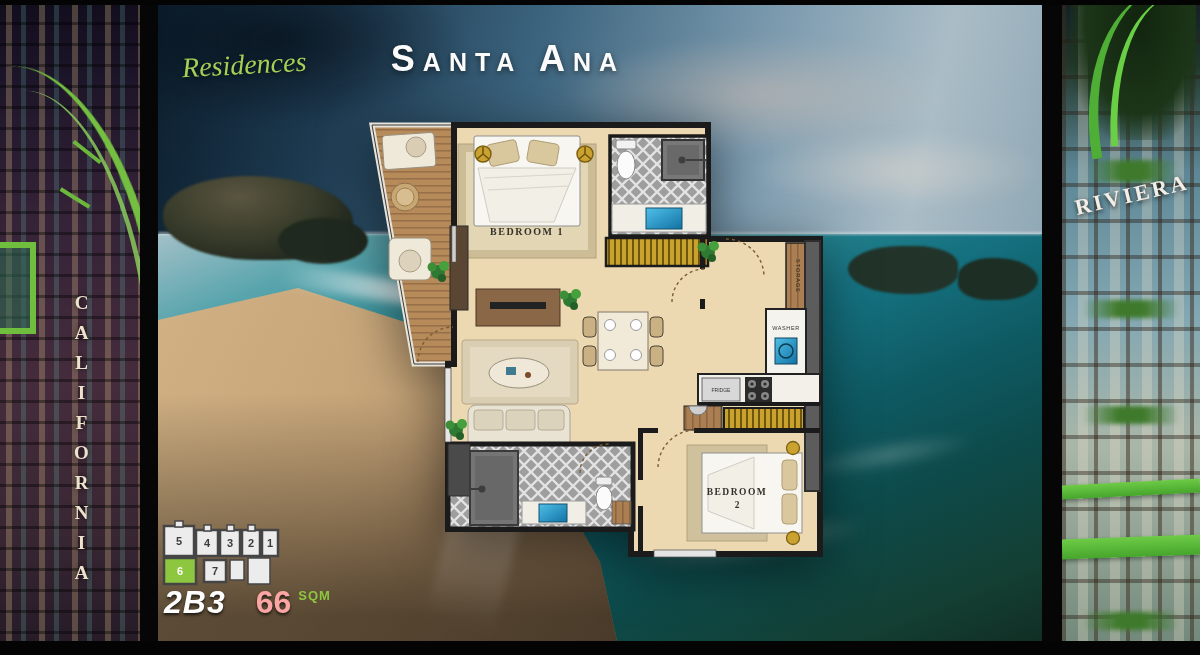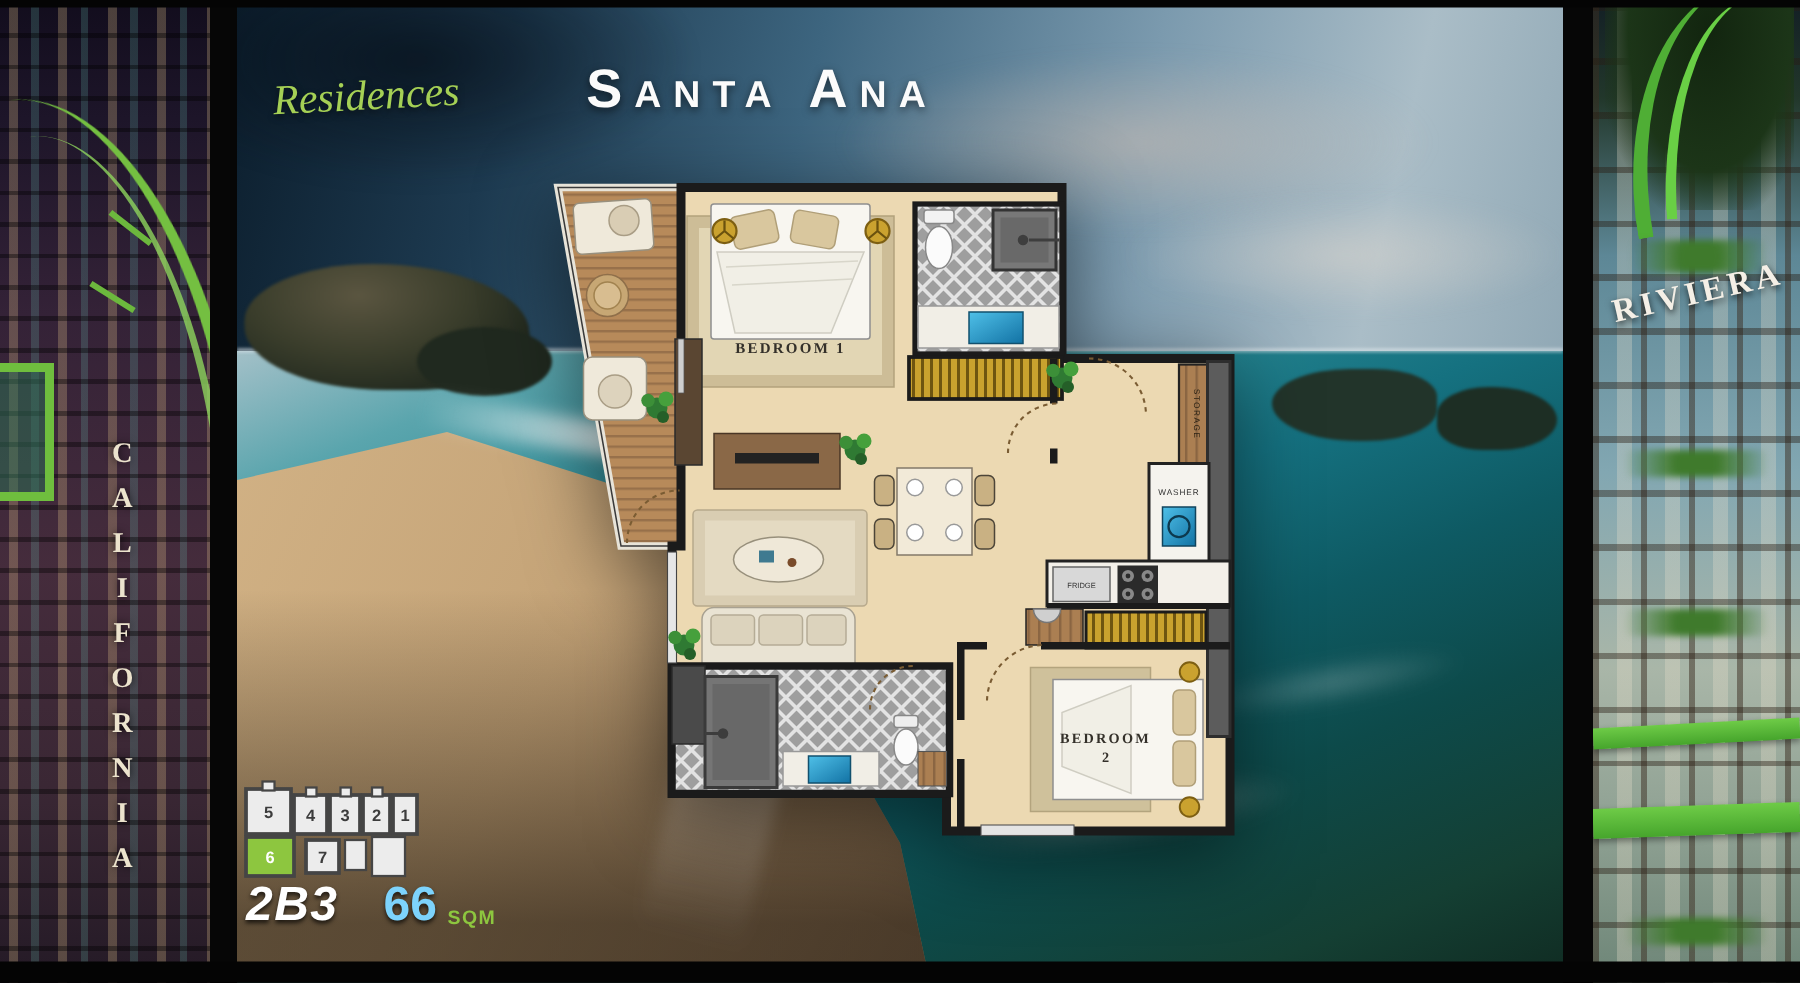--- a/index.html
+++ b/index.html
@@ -70,24 +70,24 @@
   #res-sub{left:182px;top:49px;font-family:"Liberation Serif",serif;font-style:italic;font-size:28px;
     color:#a5d055;transform:rotate(-3deg);text-shadow:0 2px 4px rgba(0,0,0,.5);}
   #plan-title{left:158px;top:38px;width:700px;text-align:center;font-variant:small-caps;
     font-size:36px;font-weight:600;letter-spacing:8px;color:#fbfbfb;text-shadow:0 2px 6px rgba(0,0,0,.55);}
   #floors-badge{left:248px;top:391px;background:#000;color:#fff;padding:3px 15px 6px 15px;
     font-size:21px;font-weight:300;letter-spacing:.5px;}
   #watermark{left:400px;top:310px;width:420px;text-align:center;font-family:"Liberation Serif",serif;
     font-style:italic;font-size:40px;color:rgba(255,255,255,.2);transform:rotate(-1deg);pointer-events:none;}
 
   
-  #unit-row{left:164px;top:584px;display:flex;align-items:flex-end;}
+  #unit-row{left:164px;top:584px;display:flex;align-items:flex-start;}
   #unit-code{font-size:32px;font-weight:bold;font-style:italic;color:#fff;letter-spacing:1px;
     text-shadow:0 2px 3px rgba(0,0,0,.7);}
-  #unit-area{font-size:32px;font-weight:bold;color:#7dd3fc;margin-left:30px;text-shadow:0 2px 3px rgba(0,0,0,.7);}
+  #unit-area{font-size:32px;font-weight:bold;color:#fca5a5;margin-left:30px;text-shadow:0 2px 3px rgba(0,0,0,.7);}
   #unit-area-label{font-size:18px;font-weight:bold;color:#8dc63f;margin-left:7px;letter-spacing:1px;
     font-variant:small-caps;}
   #plan-svg{filter:drop-shadow(0 12px 26px rgba(0,0,0,.5));}
 </style>
 </head>
 <body>
 
 <div id="page">
 
   <div id="main-panel" class="abs">

